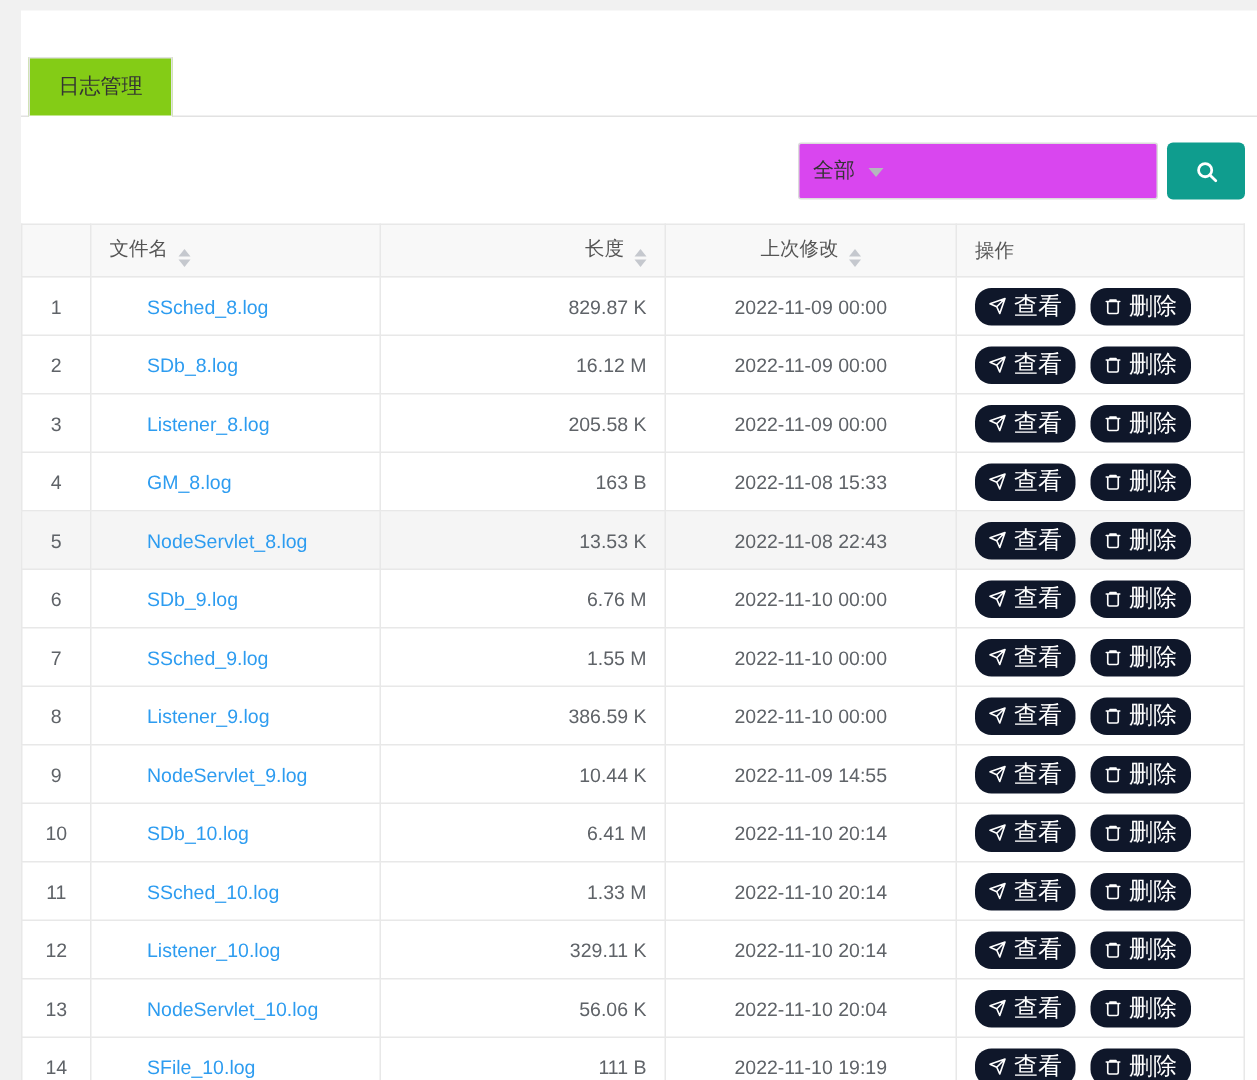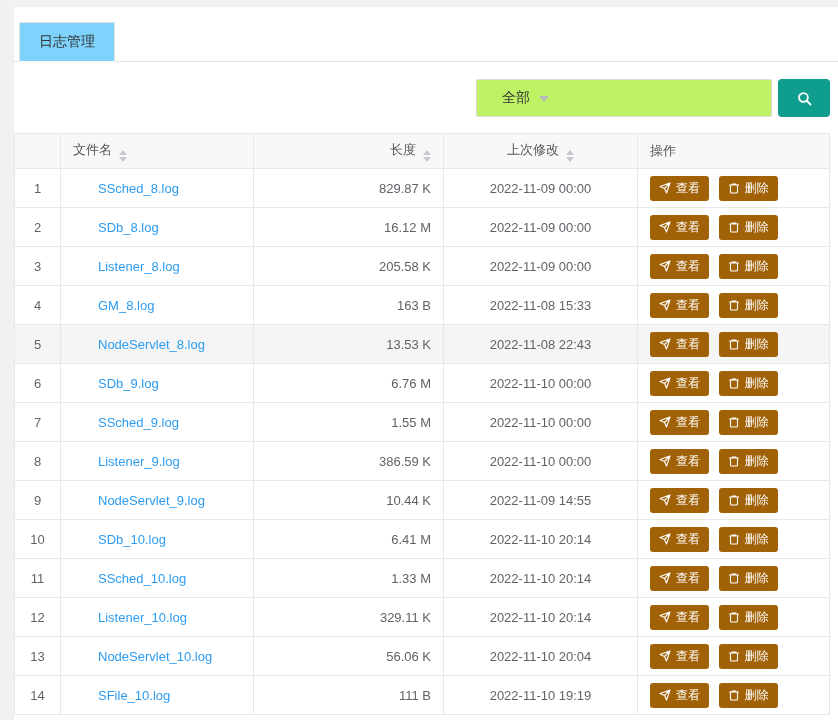--- a/index.html
+++ b/index.html
@@ -4,28 +4,28 @@
 <style>
   * { margin:0; padding:0; box-sizing:border-box; }
   html,body { width:838px; height:720px; overflow:hidden; }
   body { background:#f1f1f1; font-family:"Liberation Sans","DejaVu Sans",sans-serif; }
 
   .panel { position:absolute; left:14px; top:7px; width:824px; height:713px; background:#fff; }
 
   
   .tabbar { padding:15px 0 0 5px; border-bottom:1px solid #e2e2e2; }
   .tab { display:inline-block; padding:10px 19px; font-size:14px; color:#333;
-         background:#7dd3fc; border:1px solid #e2e2e2; border-bottom:1px solid #fff;
-         margin-bottom:-1px; cursor:pointer; }
+         background:#84cc16; border:1px solid #e2e2e2; border-bottom:1px solid #fff;
+         margin-bottom:-1px; cursor:pointer;margin-top:16px; }
 
   
   .toolbar { margin-top:17px; padding-right:8px; display:flex; justify-content:flex-end; align-items:center; gap:6px; height:38px; }
-  .select { width:296px; height:38px; border:1px solid #dcdcdc; border-radius:2px;
-            display:flex; align-items:center; padding-left:25px; gap:9px;
-            font-size:14px; color:#333; background:#bef264; cursor:pointer; }
+  .select { width:240px; height:38px; border:1px solid #dcdcdc; border-radius:2px;
+            display:flex; align-items:center; padding-left:9px; gap:9px;
+            font-size:14px; color:#333; background:#d946ef; cursor:pointer; }
   .caret-down { width:0; height:0; border-left:5px solid transparent; border-right:5px solid transparent;
                 border-top:6px solid #b4b7bd; margin-top:2px; }
   .search-btn { width:52px; height:38px; background:#0f9d8e; border:none; border-radius:4px;
                 display:flex; align-items:center; justify-content:center; cursor:pointer; }
 
   
   table { width:816px; margin-top:16px; border-collapse:collapse; font-size:13px; table-layout:fixed; }
   th, td { border:1px solid #e8e8e8; padding:0 12px; }
   th { height:35px; background:#f8f8f8; color:#555; font-weight:normal; white-space:nowrap;margin-left:19px; }
   td { height:39px; color:#5f6368; }
@@ -37,21 +37,21 @@
   th.c-name, th.c-act { text-align:left; }
   tr.hl td { background:#f5f5f5; }
   a.file-link { color:#2d9cf0; text-decoration:none; cursor:pointer;margin-left:25px; }
 
   .sort { display:inline-flex; flex-direction:column; gap:2px; margin-left:7px; vertical-align:-1px; }
   .sort i { display:block; width:0; height:0; border-left:4px solid transparent; border-right:4px solid transparent; }
   .sort .up { border-bottom:5px solid #c5c8ce; }
   .sort .dn { border-top:5px solid #c5c8ce; }
 
   .btn { display:inline-flex; align-items:center; gap:5px; height:25px; padding:0 9px;
-         background:#a16207; color:#fff; font-size:12px; border:none; border-radius:3px;
+         background:#0f172a; color:#fff; font-size:16px; border:none; border-radius:11px;
          cursor:pointer; margin-right:6px; font-family:inherit; }
   .btn svg { flex:0 0 auto; }
 </style>
 </head>
 <body>
 
 <div class="panel">
 
   <div class="tabbar">
     <div class="tab"><span>日志管理</span></div>

